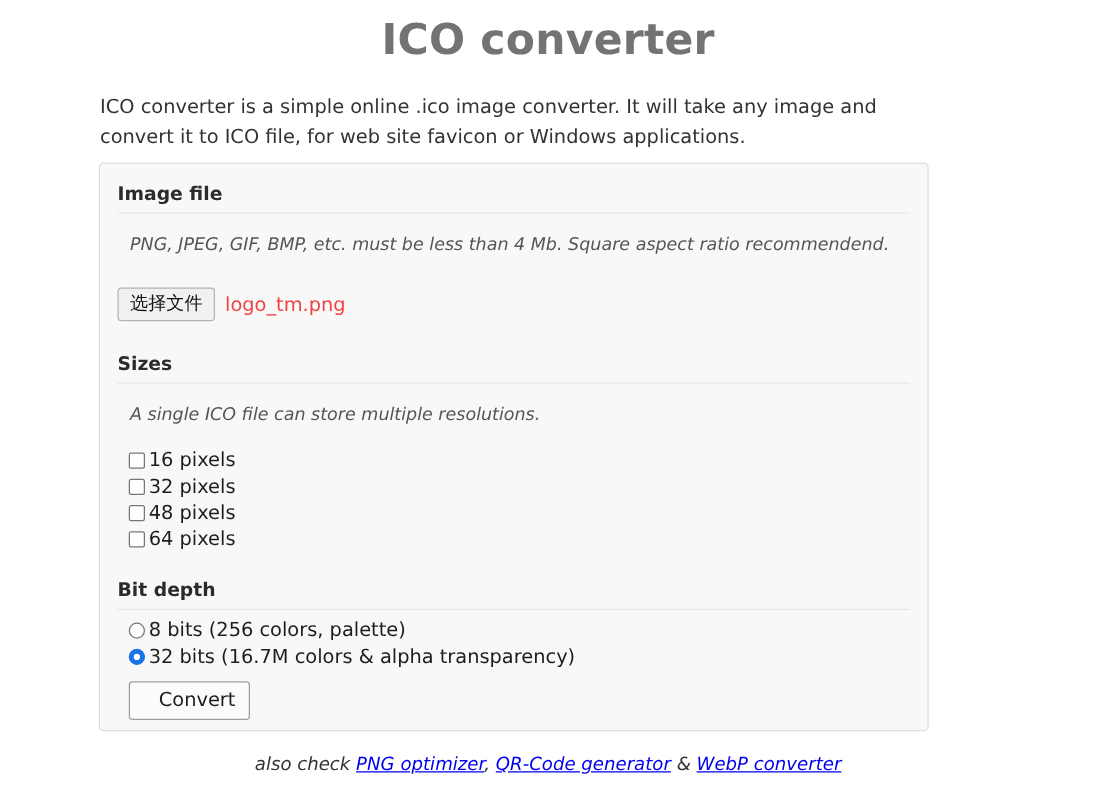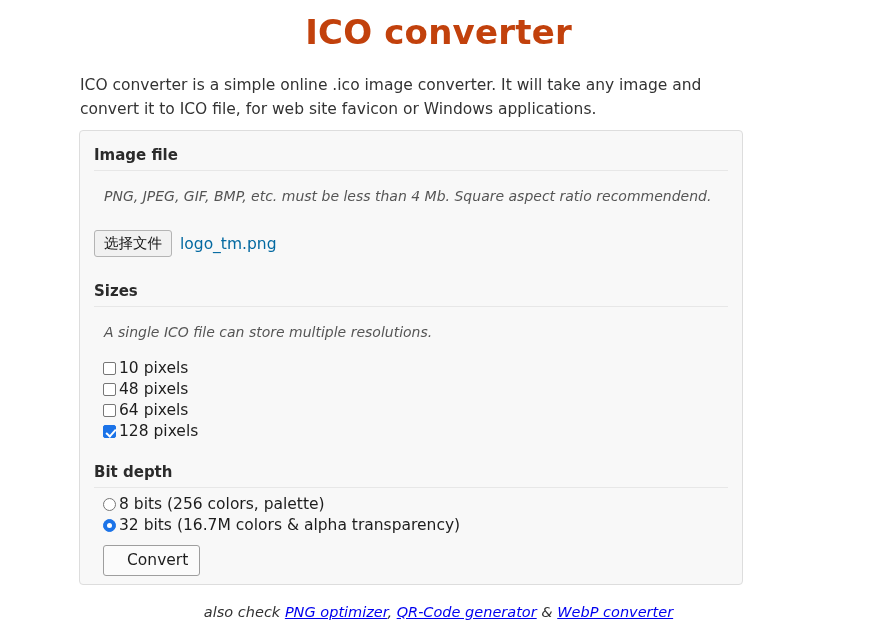--- a/index.html
+++ b/index.html
@@ -23,21 +23,21 @@
 
   
   .page-title {
     margin: 0;
     padding-top: 11px;
     text-align: center;
     font-family: "DejaVu Sans", "Liberation Sans", sans-serif;
     font-size: 34px;
     font-weight: bold;
     letter-spacing: 0.2px;
-    color: #c2410c;
+    color: #737373;
     line-height: 42px;
   }
 
   
   .intro {
     margin: 0;
     padding: 20px 80px 0 80px;
     font-size: 15.5px;
     line-height: 24px;
     color: #333333;
@@ -93,21 +93,21 @@
     border-radius: 3px;
     padding: 3px 9px 4px 9px;
     font-size: 14.5px;
     line-height: 18px;
     color: #111111;
     cursor: default;
   }
   .file-name {
     padding-left: 8px;
     font-size: 15.5px;
-    color: #0369a1;
+    color: #ef4444;
     line-height: 20px;
   }
 
   
   .options {
     list-style: none;
     margin: 0;
     padding: 6px 0 0 0;
   }
   .option {
@@ -234,33 +234,33 @@
       <span class="file-name">logo_tm.png</span>
     </div>
 
     
     <div class="section-head sizes">Sizes</div>
     <div class="help">A single ICO file can store multiple resolutions.</div>
 
     <ul class="options" id="sizes-list">
         <li class="option">
           <span class="cb"></span>
-          <span class="option-label">10 pixels</span>
+          <span class="option-label">16 pixels</span>
+        </li>
+        <li class="option">
+          <span class="cb"></span>
+          <span class="option-label">32 pixels</span>
         </li>
         <li class="option">
           <span class="cb"></span>
           <span class="option-label">48 pixels</span>
         </li>
         <li class="option">
           <span class="cb"></span>
           <span class="option-label">64 pixels</span>
-        </li>
-        <li class="option">
-          <span class="cb checked"></span>
-          <span class="option-label">128 pixels</span>
         </li>
       </ul>
 
     
     <div class="section-head bitdepth">Bit depth</div>
 
     <ul class="options" id="bitdepth-list">
         <li class="option">
           <span class="rb"></span>
           <span class="option-label">8 bits (256 colors, palette)</span>

